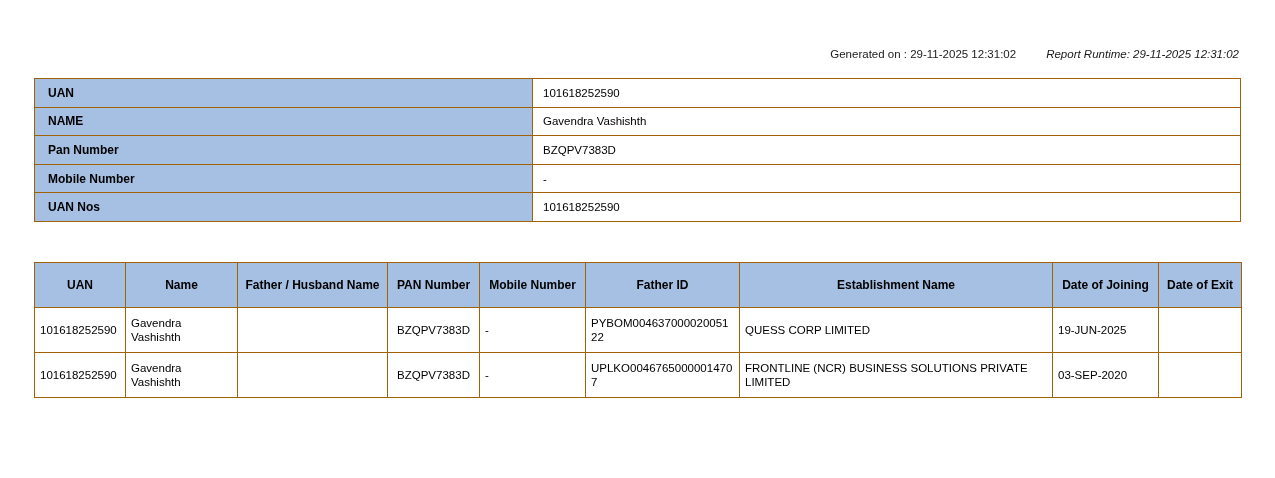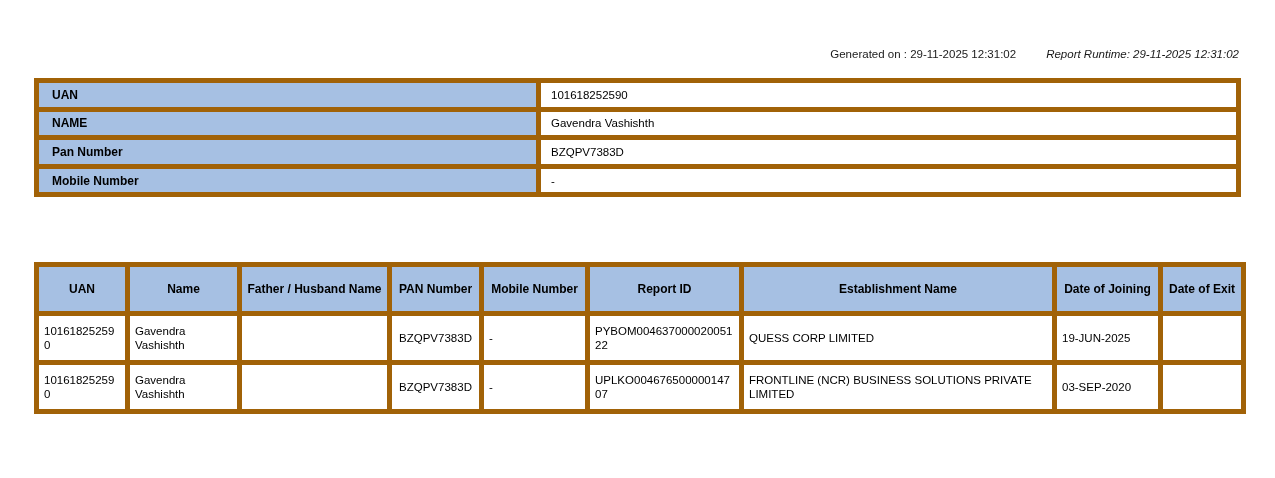--- a/index.html
+++ b/index.html
@@ -40,21 +40,21 @@
     border-collapse: collapse;
     table-layout: fixed;
   }
   .info-table, .detail-table {
     position: absolute;
     left: 34px;
     width: 1207px;
     border: 1px solid #3a3a3a;
   }
   .info-table td, .detail-table td, .detail-table th {
-    border: 5px solid #a16207;
+    border: 1px solid #a16207;
     font-size: 11.5px;
     vertical-align: middle;
   }
 
   
   .info-table { top: 78px; }
   .info-table tr { height: 28.6px; }
   .info-table td.key {
     width: 484px;
     background: #a6c0e3;
@@ -123,20 +123,24 @@
         <td class="val">Gavendra Vashishth</td>
       </tr>
       <tr>
         <td class="key">Pan Number</td>
         <td class="val">BZQPV7383D</td>
       </tr>
       <tr>
         <td class="key">Mobile Number</td>
         <td class="val">-</td>
       </tr>
+      <tr>
+        <td class="key">UAN Nos</td>
+        <td class="val">101618252590</td>
+      </tr>
     </tbody>
   </table>
 
   <table class="detail-table">
     <colgroup>
       <col class="col-uan">
         <col class="col-name">
         <col class="col-father">
       <col class="col-pan">
         <col class="col-mobile">
@@ -145,21 +149,21 @@
         <col class="col-doj">
         <col class="col-doe">
     </colgroup>
     <thead>
       <tr>
         <th>UAN</th>
         <th>Name</th>
         <th>Father / Husband Name</th>
         <th>PAN Number</th>
         <th>Mobile Number</th>
-        <th>Report ID</th>
+        <th>Father ID</th>
         <th>Establishment Name</th>
         <th>Date of Joining</th>
         <th>Date of Exit</th>
       </tr>
     </thead>
     <tbody>
       <tr>
         <td class="c-left">101618252590</td>
         <td class="c-left wrapname">Gavendra Vashishth</td>
         <td class="c-left wrapname"></td>

